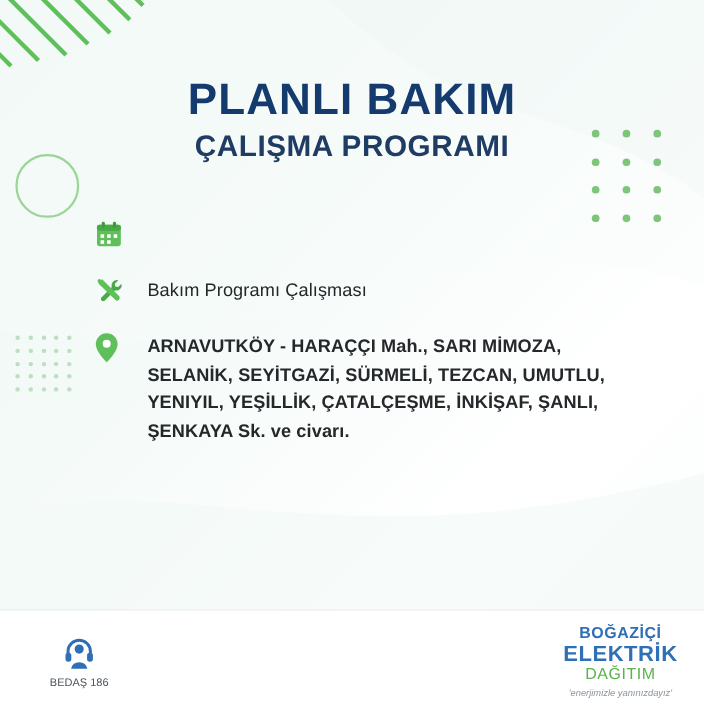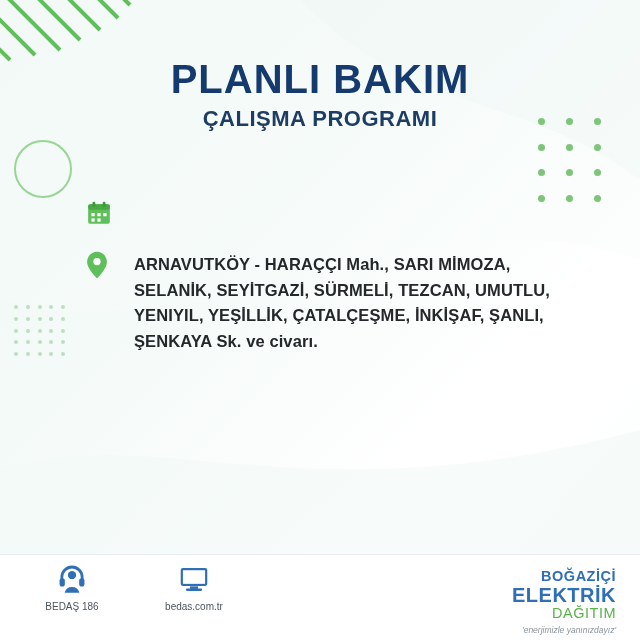--- a/index.html
+++ b/index.html
@@ -60,32 +60,32 @@
   }
 
   .swoosh {
     left: 0; top: 0; width: 640px; height: 640px;
     opacity: .55;
   }
 
   
   .header {
     position: absolute;
-    top: 56px; left: 0; right: 0;
+    top: 68px; left: 0; right: 0;
     text-align: center;
   }
   .title-main {
     font-size: 40px;
     font-weight: bold;
     letter-spacing: 1px;
     color: #153a6e;
     line-height: 1.15;
   }
   .title-sub {
-    font-size: 22px;
+    font-size: 27px;
     font-weight: bold;
     letter-spacing: .5px;
     color: #1f3d63;
     margin-top: 4px;
     text-align: center;
   }
 
   
   .info {
     position: absolute;
@@ -121,42 +121,42 @@
   
   .footer {
     position: absolute;
     left: 0; right: 0; bottom: 0;
     height: 86px;
     border-top: 1px solid #e7ecef;
     background: #ffffff;
   }
   .footer-items {
     position: absolute;
-    left: 26px; top: 6px;
+    left: 26px; top: 21px;
     display: flex;
     align-items: flex-start;
     gap: 30px;
   }
   .f-item {
     display: flex;
     flex-direction: column;
     align-items: center;
     width: 92px;
   }
   .f-item .fico { height: 36px; display: flex; align-items: center; justify-content: center; }
   .f-item .flbl {
     margin-top: 4px;
     font-size: 10px;
     color: #4a5560;
     white-space: nowrap;
   }
   .brand {
     position: absolute;
     right: 24px; top: 14px;
-    text-align: right;
+    text-align: center;
     line-height: 1.08;
   }
   .brand .b1 { font-size: 14.5px; font-weight: bold; color: #2f6fb5; letter-spacing: .5px; }
   .brand .b2 { font-size: 20px; font-weight: bold; color: #2f6fb5; letter-spacing: .5px; }
   .brand .b3 { font-size: 14.5px; font-weight: normal; color: #59b24a; letter-spacing: .5px; }
   .brand .b4 { font-size: 8.5px; color: #8a949d; margin-top: 4px; font-style: italic; }
 </style>
 </head>
 <body>
 
@@ -242,20 +242,32 @@
           <rect x="5" y="12" width="3" height="3" fill="#ffffff"></rect>
           <rect x="10.5" y="12" width="3" height="3" fill="#ffffff"></rect>
           <rect x="16" y="12" width="3" height="3" fill="#ffffff"></rect>
           <rect x="5" y="17" width="3" height="3" fill="#ffffff"></rect>
           <rect x="10.5" y="17" width="3" height="3" fill="#ffffff"></rect>
         </svg>
       </span>
     </div>
 
 
+    <div class="row">
+      <span class="ico">
+        <svg width="28" height="26" viewBox="0 0 26 24">
+          <g stroke="#5fbf5a" stroke-width="3" stroke-linecap="round">
+            <path d="M4 4 L19 19"></path>
+          </g>
+          <path d="M20 3.5 a4.6 4.6 0 0 0 -5.6 5.8 L6.4 17.3 a2 2 0 1 0 2.7 2.7 l8-8 a4.6 4.6 0 0 0 5.6 -5.7 l-2.8 2.8 -2.4 -0.4 -0.4 -2.4 z" fill="#4aa845"></path>
+          <path d="M3.2 3.2 l3.4 -0.5 13.6 13.6 a2.3 2.3 0 1 1 -3.2 3.2 L3.4 6.3 z" fill="#5fbf5a"></path>
+        </svg>
+      </span>
+      <span class="txt">Bakım Programı Çalışması</span>
+    </div>
 
     <div class="row addr">
       <span class="ico">
         <svg width="22" height="28" viewBox="0 0 20 26">
           <path d="M10 0.8 C4.9 0.8 0.8 4.9 0.8 10 C0.8 16.8 10 25.4 10 25.4 C10 25.4 19.2 16.8 19.2 10 C19.2 4.9 15.1 0.8 10 0.8 Z" fill="#5fbf5a"></path>
           <circle cx="10" cy="9.8" r="3.4" fill="#ffffff"></circle>
         </svg>
       </span>
       <span class="txt">ARNAVUTKÖY - HARAÇÇI Mah., SARI MİMOZA, SELANİK, SEYİTGAZİ, SÜRMELİ, TEZCAN, UMUTLU, YENIYIL, YEŞİLLİK, ÇATALÇEŞME, İNKİŞAF, ŞANLI, ŞENKAYA Sk. ve civarı.</span>
     </div>
@@ -271,31 +283,20 @@
             <path d="M3.2 14 v-2.6 a8.8 8.8 0 0 1 17.6 0 V14" stroke="#2f6fb5" stroke-width="2.4" fill="none" stroke-linecap="round"></path>
             <rect x="1.2" y="12.4" width="4.6" height="7.2" rx="2.2" fill="#2f6fb5"></rect>
             <rect x="18.2" y="12.4" width="4.6" height="7.2" rx="2.2" fill="#2f6fb5"></rect>
             <circle cx="12" cy="9.6" r="3.6" fill="#2f6fb5"></circle>
             <path d="M5.6 25 a6.6 6.6 0 0 1 12.8 0 z" fill="#2f6fb5"></path>
           </svg>
         </span>
         <span class="flbl">BEDAŞ 186</span>
       </div>
 
-      <div class="f-item">
-        <span class="fico">
-          <svg width="30" height="28" viewBox="0 0 26 24">
-            <rect x="1.5" y="2.5" width="23" height="15.5" rx="1.8" fill="#2f6fb5"></rect>
-            <rect x="3.4" y="4.4" width="19.2" height="11.8" fill="#ffffff"></rect>
-            <rect x="9.5" y="18.4" width="7" height="2.2" fill="#2f6fb5"></rect>
-            <rect x="6" y="20.3" width="14" height="2" rx="1" fill="#2f6fb5"></rect>
-          </svg>
-        </span>
-        <span class="flbl">bedas.com.tr</span>
-      </div>
 
 
     </div>
 
     <div class="brand">
       <div class="b1">BOĞAZİÇİ</div>
       <div class="b2">ELEKTRİK</div>
       <div class="b3">DAĞITIM</div>
       <div class="b4">'enerjimizle yanınızdayız'</div>
     </div>

